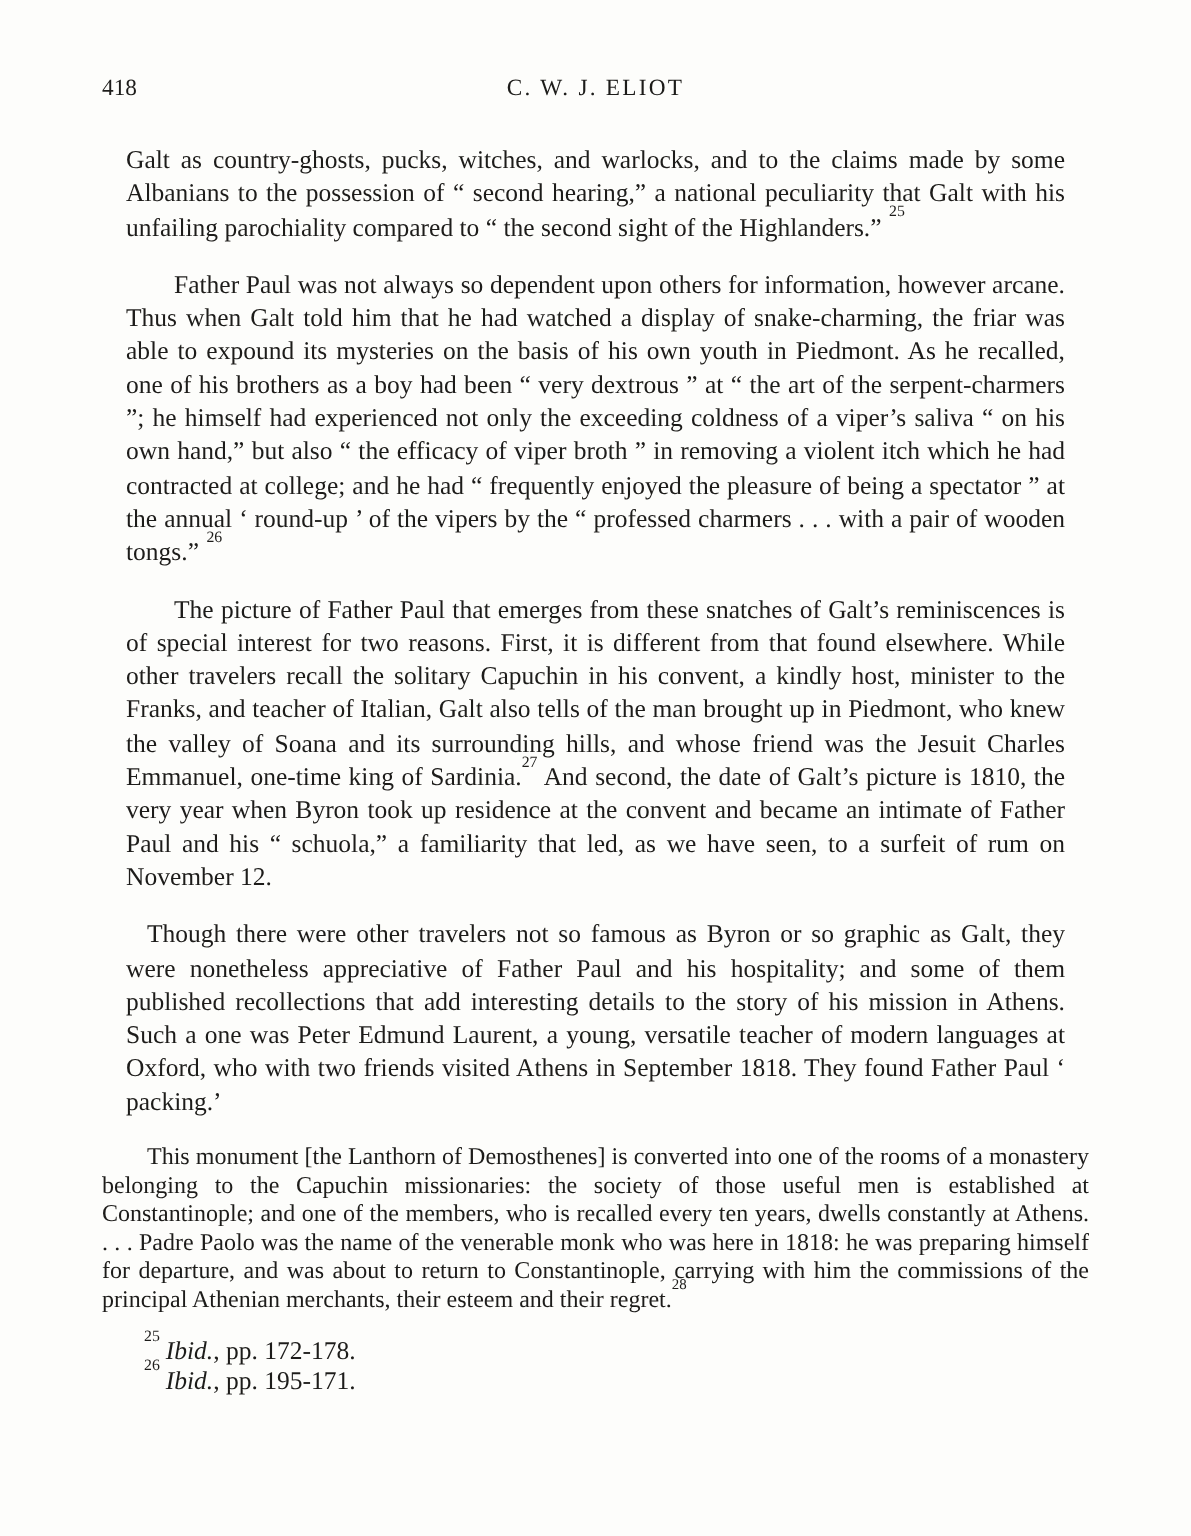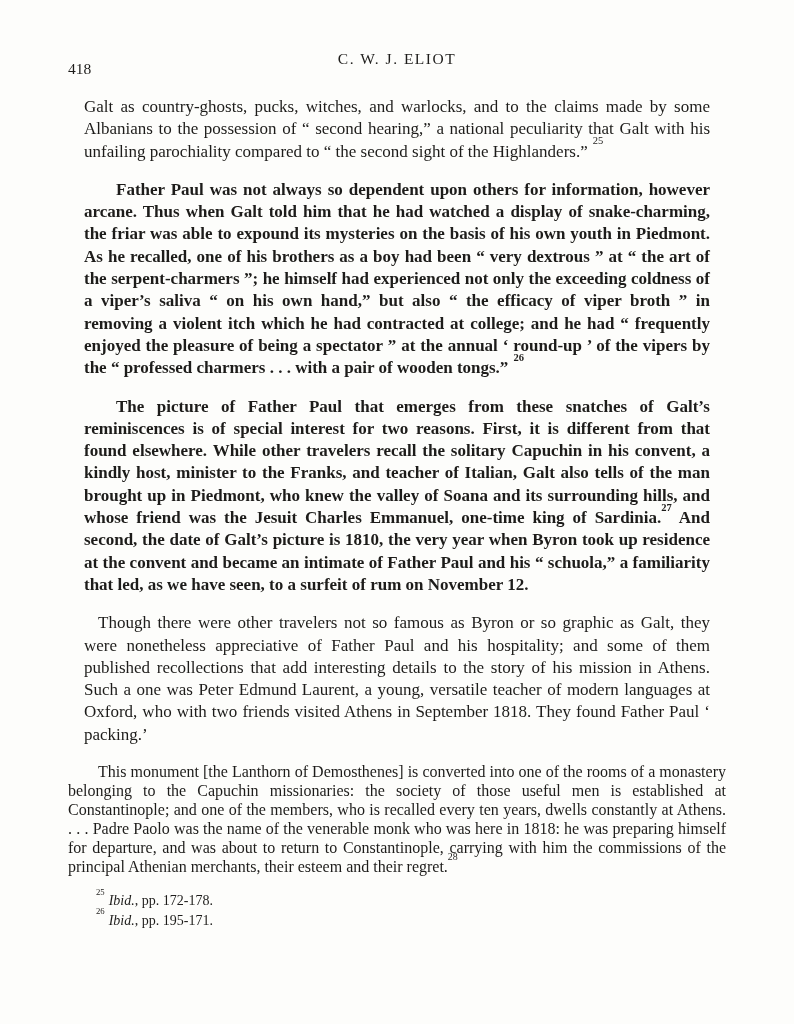--- a/index.html
+++ b/index.html
@@ -21,55 +21,55 @@
   }
   .running-header {
     position: relative;
     height: 22px;
     margin-bottom: 24px;
     font-size: 15.5px;
   }
   .page-number {
     position: absolute;
     left: 0;
-    top: 10px;
+    top: 0;
   }
   .running-head {
     position: absolute;
     left: 0;
     right: 0;
     top: 0;
     text-align: center;
     letter-spacing: 1.5px;
   }
   .body-text p {
     margin: 16px;
     font-size: 17px;
     line-height: 22.3px;
     text-align: justify;
   }
-  p.indent { text-indent: 32px; font-weight: bold; }
+  p.indent { text-indent: 32px; }
   p.small-indent { text-indent: 14px; }
   sup.fnref {
     font-size: 62%;
     line-height: 0;
     position: relative;
     top: -0.55em;
   }
   sup.fnref.spaced { margin-left: 5px; }
   .block-quote {
     margin: 11px 0 15px 0;
     font-size: 16px;
     line-height: 19px;
     text-align: justify;
     text-indent: 30px;
   }
   .footnotes {
     margin-top: 13px;
-    font-size: 14px;
+    font-size: 17px;
     line-height: 19.5px;
   }
   .footnote {
     text-indent: 28px;
     text-align: left;
   }
   .footnote sup.fnnum {
     font-size: 62%;
     line-height: 0;
     position: relative;

